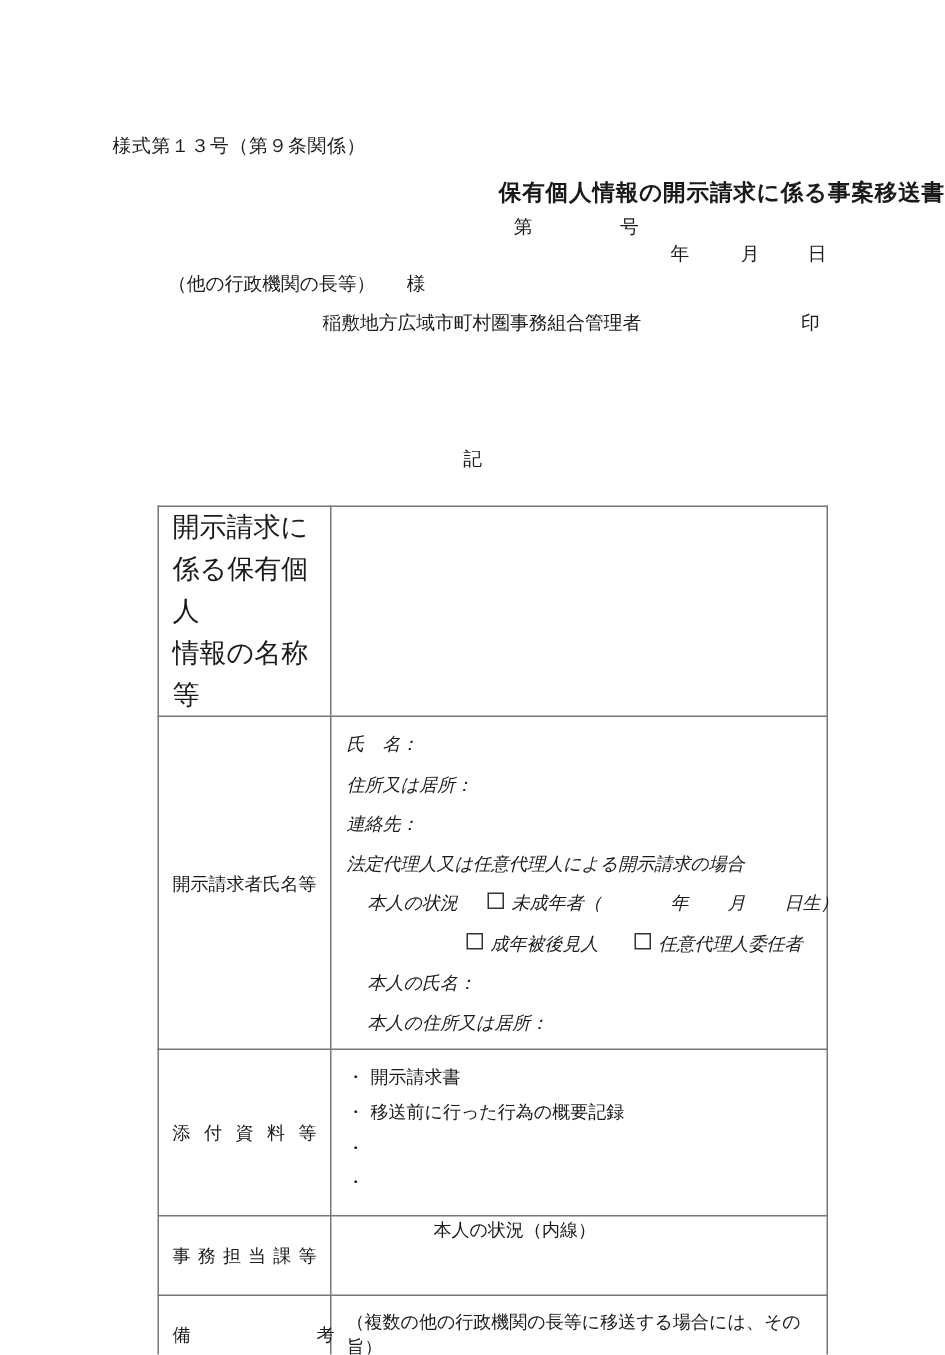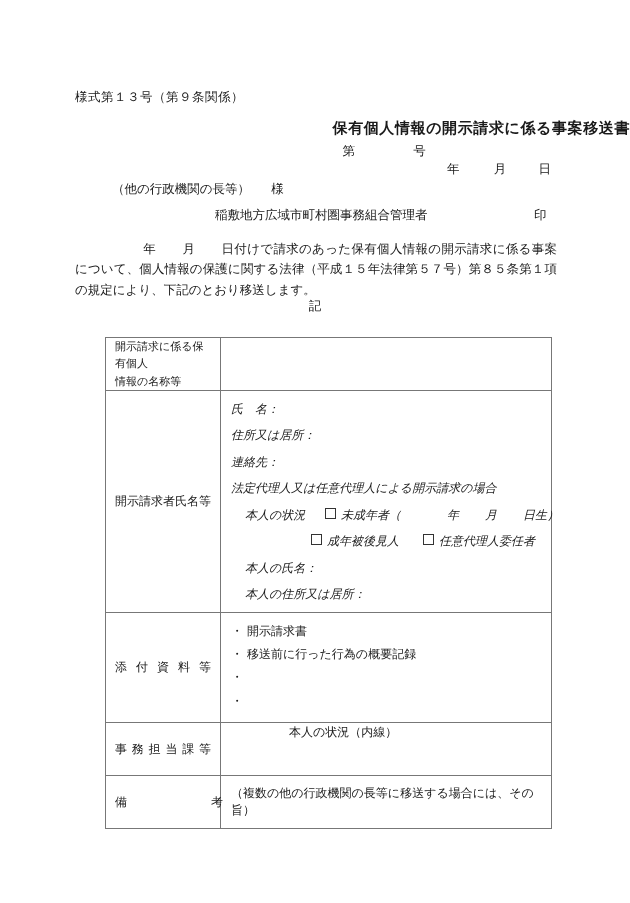--- a/index.html
+++ b/index.html
@@ -135,21 +135,21 @@
     padding: 0 9px;
     text-align: justify;
     text-align-last: justify;
     font-size: 12px;
     line-height: 1.5;
     white-space: nowrap;
   }
   .lbl-wrap {
     display: block;
     padding: 0 9px;
-    font-size: 11px;
+    font-size: 18px;
     line-height: 1.55;
     text-align: left;
   }
   .val {
     display: block;
     padding: 7px 10px;
     font-size: 12px;
     line-height: 1.62;
   }
 
@@ -235,23 +235,20 @@
   <div class="addressee">
     <span>（他の行政機関の長等）</span>
     <span class="sama">様</span>
   </div>
 
   <div class="issuer">
     <span class="org">稲敷地方広域市町村圏事務組合管理者</span>
     <span class="seal">印</span>
   </div>
 
-  <div class="body-par">
-    <span class="lead"></span><span>年</span><span class="sp1"></span><span>月</span><span class="sp2"></span><span>日付けで請求のあった保有個人情報の開示請求に係る事案について、個人情報の保護に関する法律（平成１５年法律第５７号）第８５条第１項の規定により、下記のとおり移送します。</span>
-  </div>
 
   <div class="ki-mark">記</div>
 
   <table class="form-table">
     <colgroup>
       <col class="col-label">
       <col class="col-value">
     </colgroup>
     <tbody>
       <tr class="r1">

